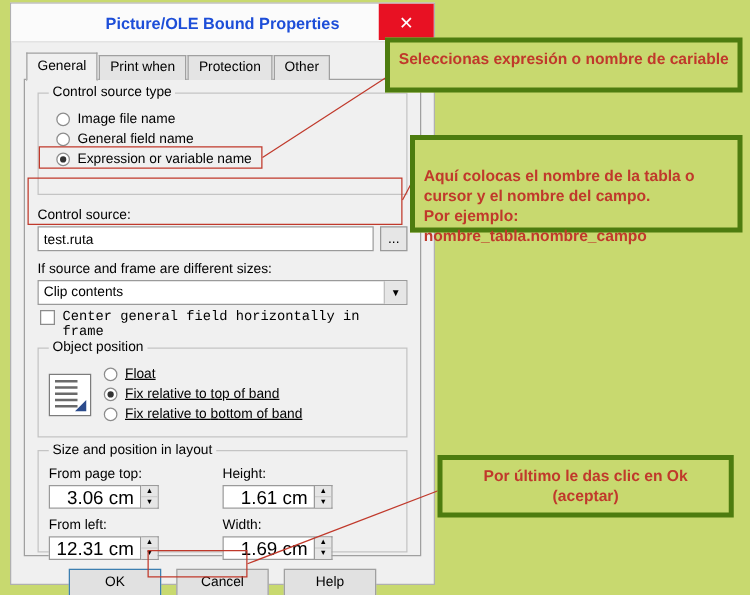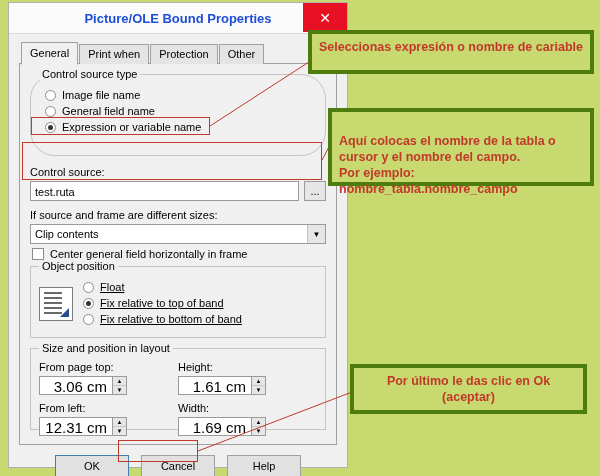--- a/index.html
+++ b/index.html
@@ -145,20 +145,21 @@
     width: 5px;
     height: 5px;
     border-radius: 50%;
     background: #333;
   }
   .check-row {
     display: flex;
     align-items: flex-start;
     margin: 4px 0 6px 2px;
     cursor: pointer;
+    font-family: Liberation Mono, monospace;
   }
   .checkbox {
     width: 12px;
     height: 12px;
     border: 1px solid #8c8c8c;
     background: #fff;
     margin-right: 6px;
     box-sizing: border-box;
     flex: none;
   }
@@ -329,21 +330,21 @@
 
     <div id="tabs">
       <div class="tab active">General</div>
       <div class="tab">Print when</div>
       <div class="tab">Protection</div>
       <div class="tab">Other</div>
     </div>
 
     <div id="tab-panel">
 
-      <div class="group" style="height:82px;border-radius:25px;">
+      <div class="group" style="height:82px;">
         <span class="group-title">Control source type</span>
 
         <div class="radio-row">
           <span class="radio"></span>
           <span>Image file name</span>
         </div>
         <div class="radio-row">
           <span class="radio"></span>
           <span>General field name</span>
         </div>

